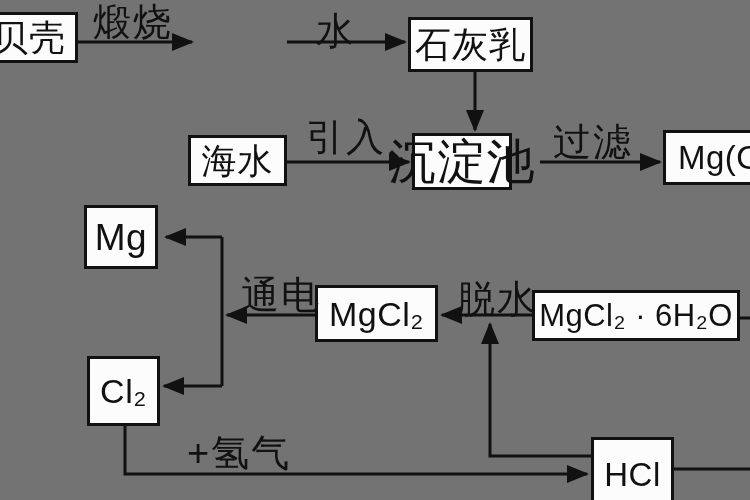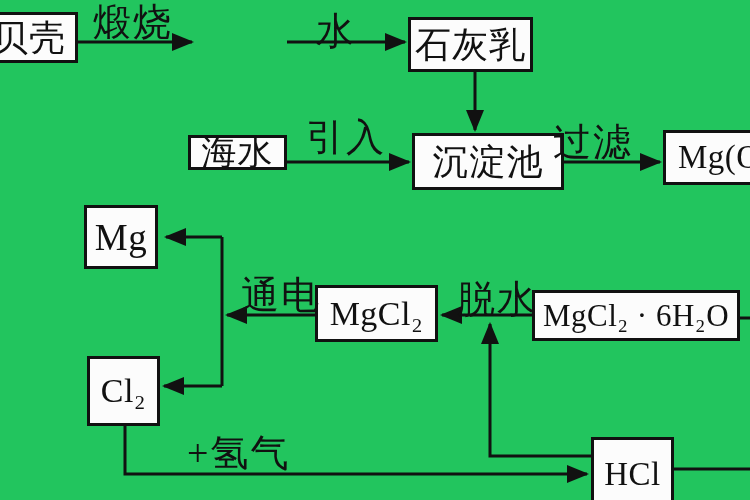--- a/index.html
+++ b/index.html
@@ -1,22 +1,22 @@
 <!DOCTYPE html>
 <html><head>
 <meta charset="utf-8">
 <style>
   html, body { margin: 0; padding: 0; }
   .stage {
     position: relative;
     width: 750px;
     height: 500px;
-    background: #22c55e;
+    background: #737373;
     overflow: hidden;
-    font-family: Liberation Serif, serif;
+    font-family: Liberation Sans, sans-serif;
     color: #111;
   }
   .node {
     position: absolute;
     box-sizing: border-box;
     border: 3px solid #111;
     background: #fcfcfc;
     display: flex;
     align-items: center;
     justify-content: center;
@@ -64,23 +64,23 @@
     <polyline points="125,410 125,474 587,474" fill="none" stroke="#111" stroke-width="3" marker-end="url(#ah)"></polyline>
     <line x1="674" y1="469" x2="750" y2="469" stroke="#111" stroke-width="3"></line>
     <line x1="740" y1="318" x2="750" y2="318" stroke="#111" stroke-width="3"></line>
   </svg>
 
   <div class="node cjk" style="left:-20px; top:12px; width:98px; height:51px; font-size:36px;">贝壳</div>
 
 
   <div class="node cjk" style="left:408px; top:17px; width:125px; height:55px; font-size:36px;">石灰乳</div>
 
-  <div class="node cjk" style="left:188px; top:135px; width:99px; height:35px; font-size:35px;">海水</div>
+  <div class="node cjk" style="left:188px; top:135px; width:99px; height:51px; font-size:35px;">海水</div>
 
-  <div class="node cjk" style="left:412px; top:133px; width:152px; height:57px; font-size:36px;text-align:right;">沉淀池</div>
+  <div class="node cjk" style="left:412px; top:133px; width:100px; height:57px; font-size:48px;text-align:right;">沉淀池</div>
 
   <div class="node formula clipped-right" style="left:663px; top:130px; width:130px; height:55px; font-size:33px;">Mg(OH)₂</div>
 
   <div class="node formula" style="left:84px; top:205px; width:74px; height:64px; font-size:37px;">Mg</div>
 
   <div class="node formula" style="left:315px; top:285px; width:123px; height:57px; font-size:34px;">MgCl₂</div>
 
   <div class="node formula" style="left:532px; top:290px; width:208px; height:51px; font-size:31px;">MgCl₂ · 6H₂O</div>
 
   <div class="node formula" style="left:87px; top:356px; width:73px; height:70px; font-size:34px;">Cl₂</div>

